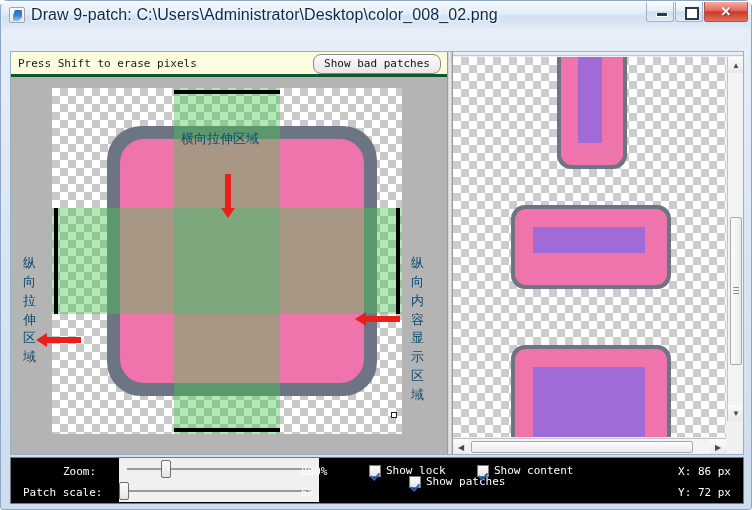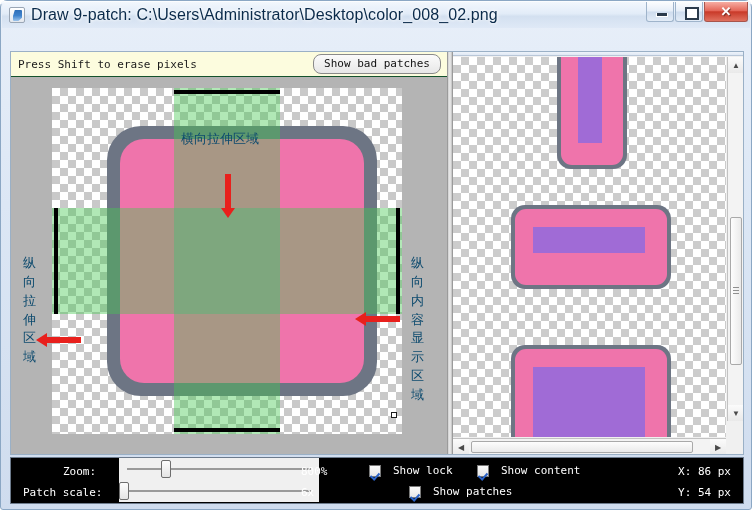--- a/index.html
+++ b/index.html
@@ -108,21 +108,21 @@
   
   #editor-pane {
     width: 436px; height: 402px;
     position: relative; background: #b4b4b4;
     flex: none;
   }
   #toolbar {
     position: absolute; left: 0; top: 0;
     width: 436px; height: 25px;
     background: #fcfcde;
-    border-bottom: 1px solid #14532d;
+    border-bottom: 3px solid #14532d;
     display: flex; align-items: center;
   }
   #toolbar-hint {
     font-family: "DejaVu Sans Mono", monospace;
     font-size: 11px; color: #1a1a1a; margin-left: 7px;
   }
   #show-bad-patches {
     position: absolute; right: 6px; top: 2px;
     height: 20px; padding: 0 10px;
     font-family: "DejaVu Sans Mono", monospace;
@@ -328,34 +328,34 @@
   .slider .thumb {
     position: absolute; top: 2px; width: 10px; height: 18px;
     background: linear-gradient(180deg,#fdfdfd,#e4e4e4);
     border: 1px solid #6e6e6e; border-radius: 2px; cursor: pointer;
   }
   #zoom-slider  { left: 108px; top: 0px;  width: 200px; }
   #zoom-slider .thumb { left: 42px; }
   #scale-slider { left: 108px; top: 22px; width: 200px; }
   #scale-slider .thumb { left: 0px; }
 
-  .cbx { position: absolute; display: flex; align-items: center; gap: 12px; cursor: pointer; }
+  .cbx { position: absolute; display: flex; align-items: center; gap: 5px; cursor: pointer; }
   .cbx .box {
     width: 12px; height: 12px; flex: none;
     background: linear-gradient(180deg,#fbfbfb,#e6e6e6);
     border: 1px solid #7a7a7a; position: relative;
   }
   .cbx .box.checked::after {
     content:""; position:absolute; left:2px; top:5px;
     width:4px; height:7px; border:solid #2a62c6;
     border-width:0 2px 2px 0; transform: rotate(42deg);
   }
   .cbx .txt { color:#ffffff; white-space: nowrap; }
   #cb-lock    { left: 358px; top: 6px; }
-  #cb-patches { left: 358px; top: 27px; padding-left: 40px; }
+  #cb-patches { left: 358px; top: 17px; padding-left: 40px; }
   #cb-content { left: 466px; top: 6px; }
 
   #coord-x { position: absolute; right: 12px; top: 7px;  color:#fff; white-space: nowrap; }
   #coord-y { position: absolute; right: 12px; top: 28px; color:#fff; white-space: nowrap; }
 </style>
 </head>
 <body>
 
 <div id="window">
 
@@ -473,16 +473,16 @@
     <div class="cbx" id="cb-patches">
       <span class="box checked"></span>
       <span class="txt">Show patches</span>
     </div>
     <div class="cbx" id="cb-content">
       <span class="box checked"></span>
       <span class="txt">Show content</span>
     </div>
 
     <div id="coord-x">X: 86 px</div>
-    <div id="coord-y">Y: 54 px</div>
+    <div id="coord-y">Y: 72 px</div>
   </div>
 
 </div>
 
 </body></html>

